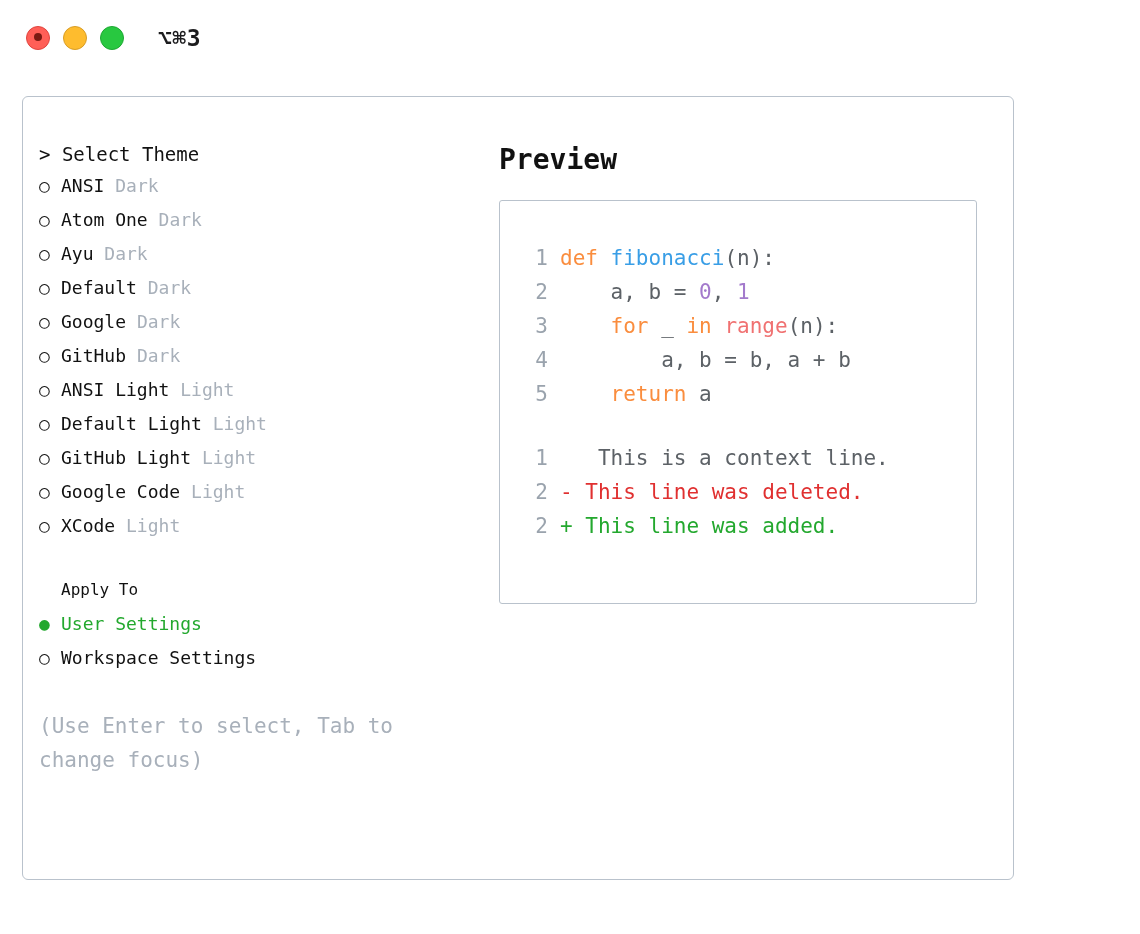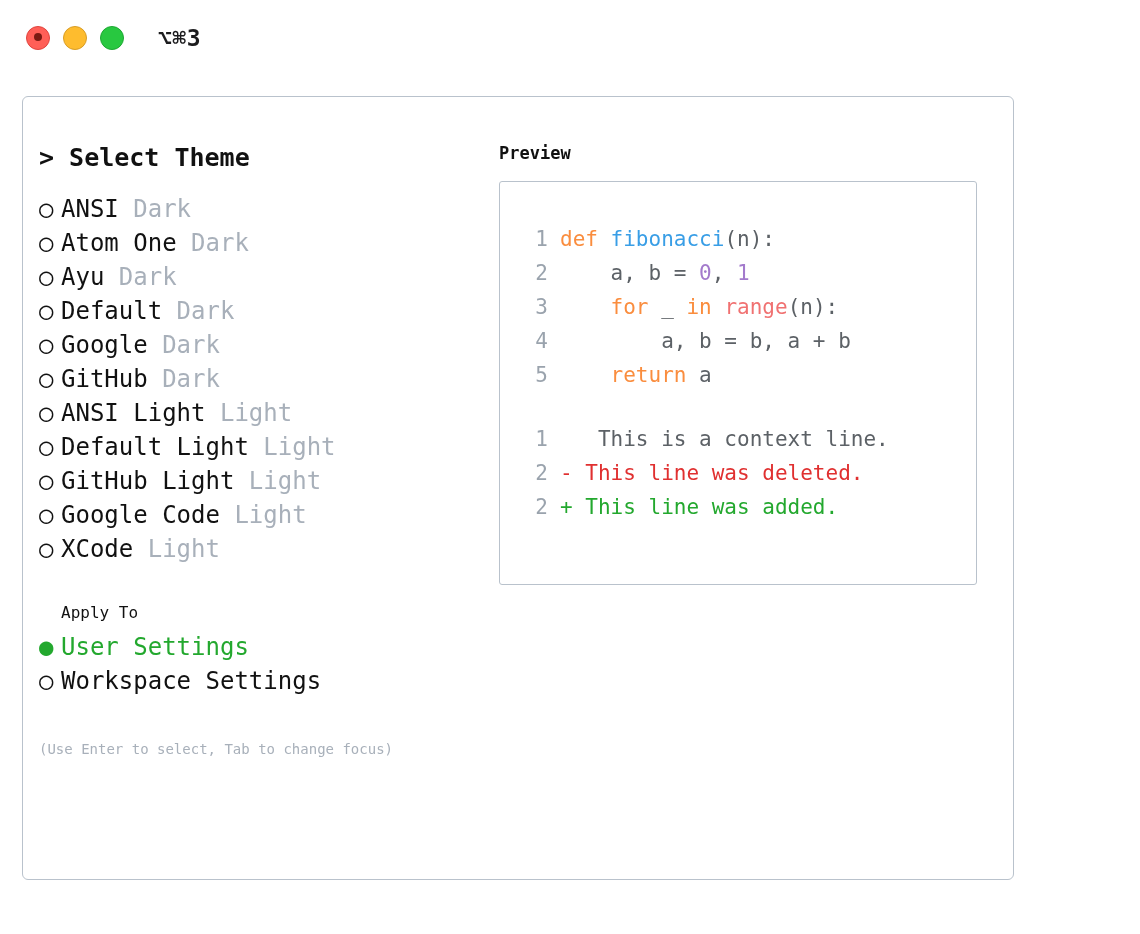--- a/index.html
+++ b/index.html
@@ -75,28 +75,28 @@
     padding: 46px 0 0 16px;
   }
   .left-col {
     width: 460px;
     padding-left: 0px;
   }
   .right-col {
     width: 500px;
   }
   .section-title {
-    font-size: 25px;
-    font-weight: bold;
-    color: #111111;
-    margin-bottom: 20px;
+    font-size: 19px;
+    font-weight: normal;
+    color: #111111;
+    margin-bottom: 4px;
     white-space: pre;
   }
   .opt {
-    font-size: 24px;
+    font-size: 18px;
     line-height: 34px;
     color: #111111;
     white-space: pre;
   }
   .opt .bullet {
     display: inline-block;
     width: 22px;
   }
   .opt.selected { color: #23a82e; }
   .opt .variant { color: #a8b0ba; }
@@ -104,35 +104,35 @@
   .apply-title {
     font-size: 16px;
     color: #111111;
     margin-top: 30px;
     line-height: 34px;
     white-space: pre;
     padding-left: 22px;
   }
   .hint {
     margin-top: 34px;
-    font-size: 14px;
+    font-size: 21px;
     line-height: 34px;
     color: #a8b0ba;
     width: 420px;
     white-space: pre-wrap;
   }
   .preview-title {
-    font-size: 17px;
+    font-size: 28px;
     font-weight: bold;
     color: #111111;
     margin-bottom: 4px;
     white-space: pre;
   }
   .preview-box {
-    margin-top: 18px;
+    margin-top: 24px;
     width: 478px;
     height: 404px;
     border: 1px solid #b9c2cc;
     border-radius: 3px;
     box-sizing: border-box;
     padding: 40px 8px 0 18px;
     background: #ffffff;
   }
   .code-line {
     font-size: 21px;

